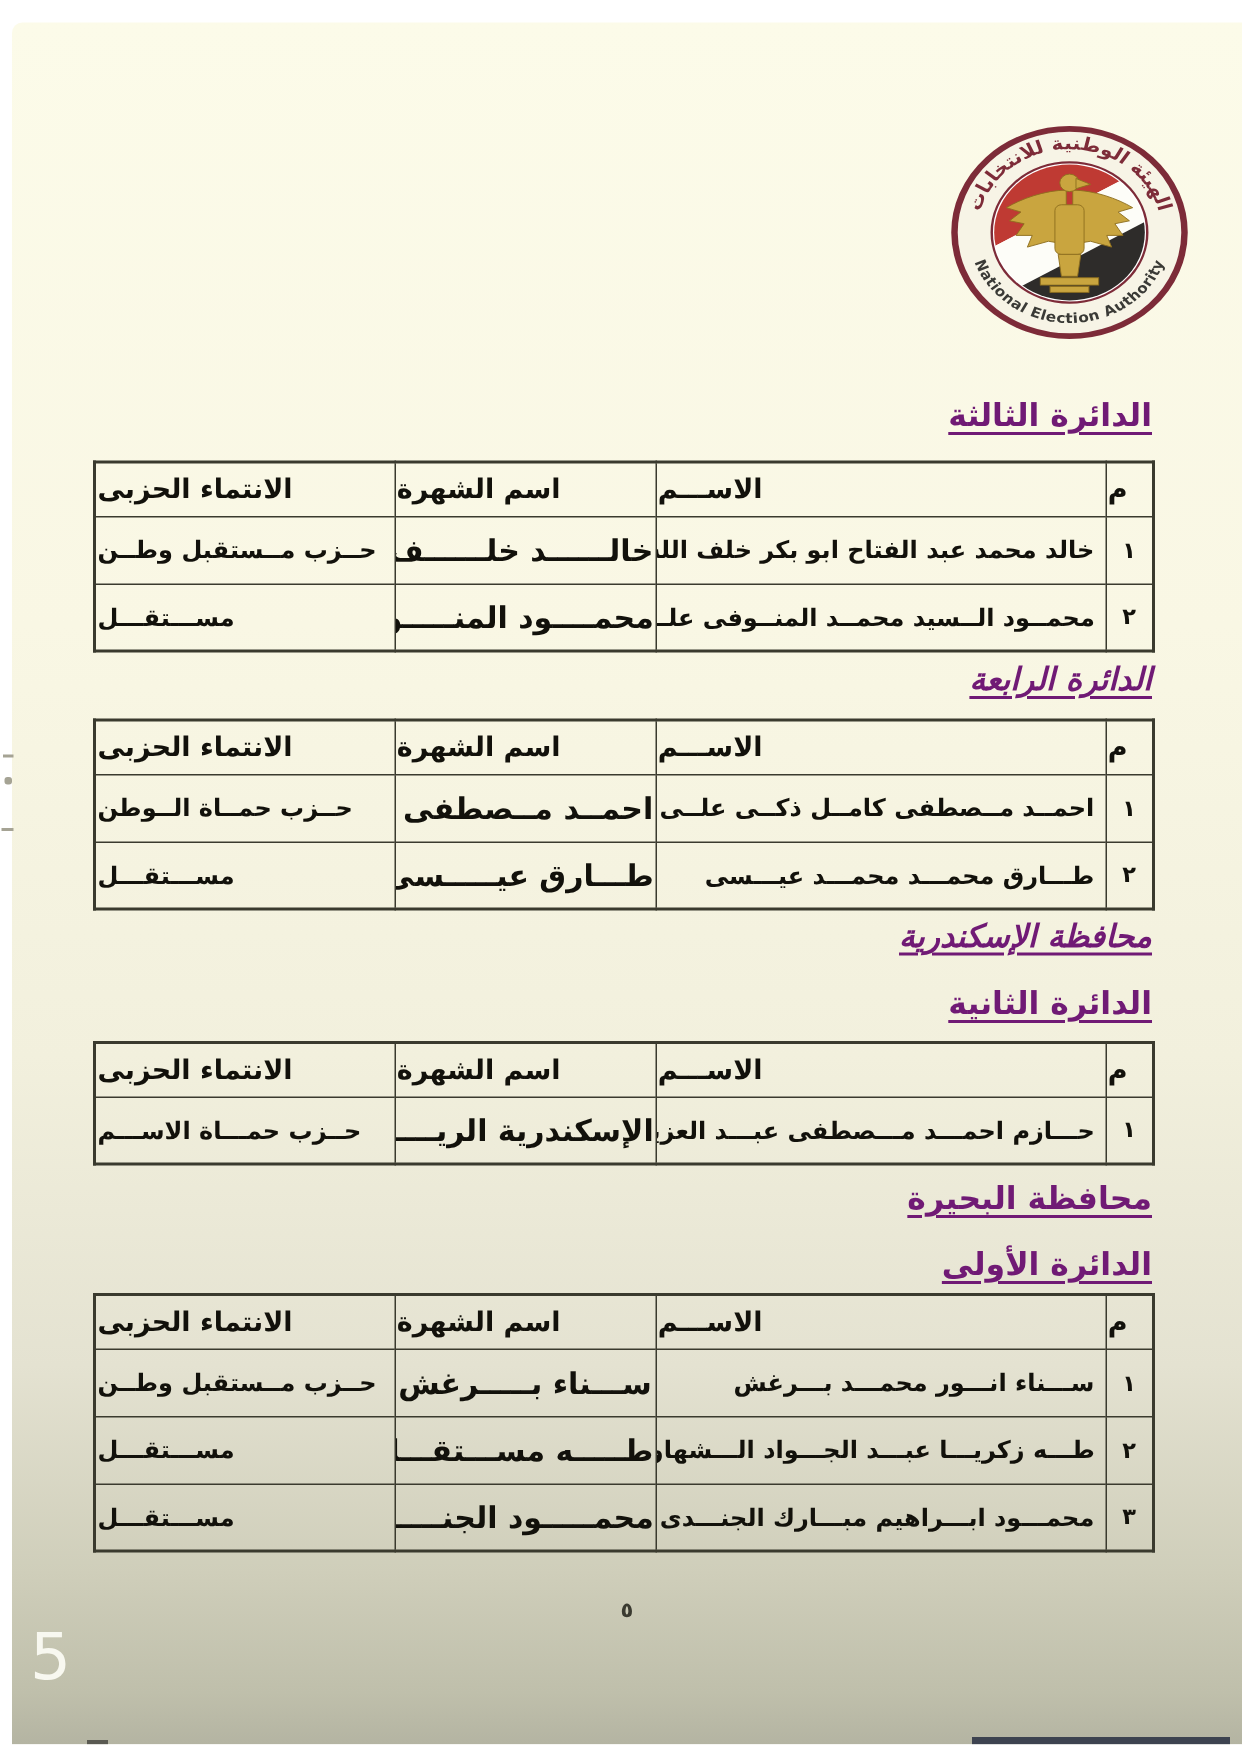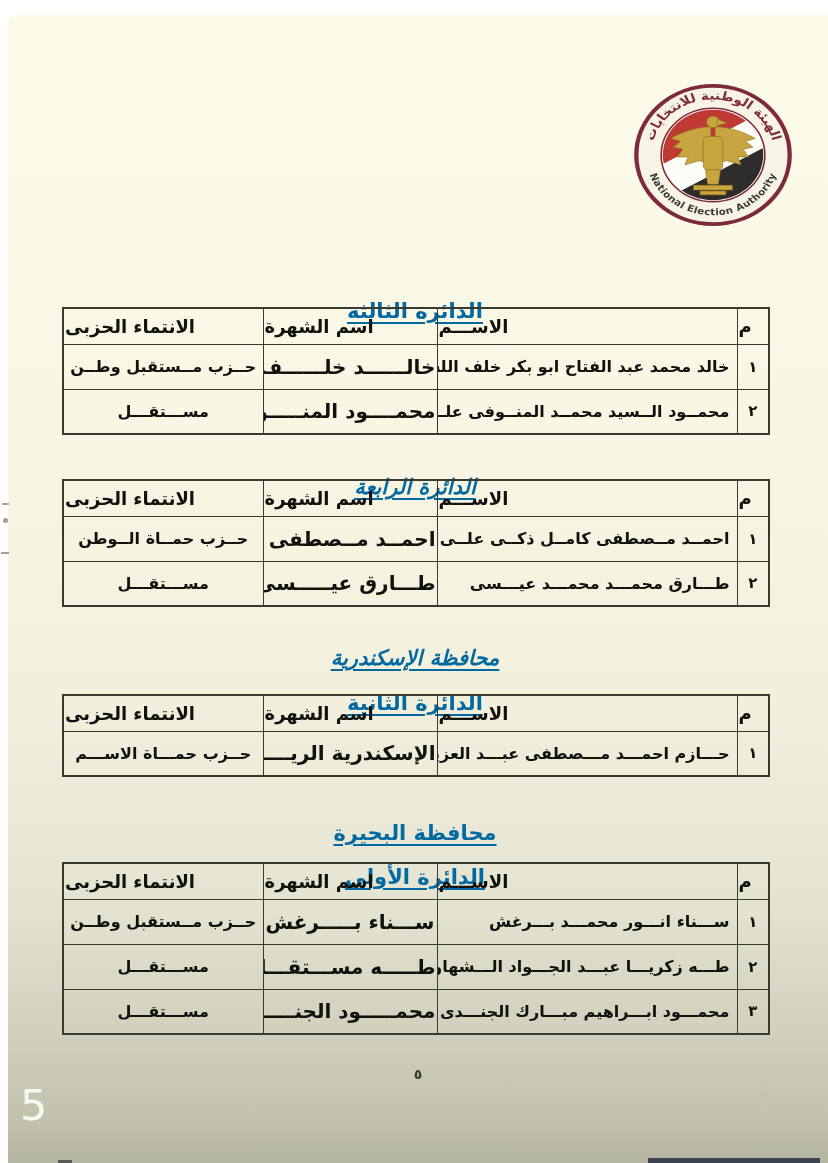--- a/index.html
+++ b/index.html
@@ -6,36 +6,36 @@
   #stage{position:relative;width:828px;height:1163px;overflow:hidden;background:#ffffff;
          font-family:"DejaVu Sans","Liberation Sans",sans-serif;}
   
   #paper{position:absolute;left:8px;top:15px;right:0;bottom:0;border-top-left-radius:7px;
          background:linear-gradient(180deg,#fcfbe9 0%,#f9f7e4 35%,#f2f0dd 60%,#e4e2d1 78%,
                      #cfceba 90%,#bfbfab 97%,#b4b4a2 100%);}
   
   #logo{position:absolute;left:632px;top:82px;width:162px;height:146px;}
   #logo svg{width:100%;height:100%;}
   
-  .heading{position:absolute;left:62px;width:706px;text-align:center;direction:rtl;
-           font-weight:bold;font-size:21px;color:#0369a1;
-           text-decoration:underline;text-decoration-thickness:2px;text-underline-offset:4px;margin-top:34px;}
+  .heading{position:absolute;left:62px;width:706px;text-align:right;direction:rtl;
+           font-weight:bold;font-size:21px;color:#701a75;
+           text-decoration:underline;text-decoration-thickness:2px;text-underline-offset:4px;}
   
   table.ctable{position:absolute;left:62px;width:706px;border-collapse:collapse;direction:rtl;
                table-layout:fixed;background:transparent;}
   table.ctable th,table.ctable td{border:1px solid #3a3a2e;color:#12110b;font-weight:bold;
                vertical-align:middle;overflow:hidden;white-space:nowrap;}
   table.ctable{border:2px solid #3a3a2e;}
   table.ctable thead tr{height:36px;}
   table.ctable tbody tr{height:45px;}
   table.ctable th{font-size:18px;text-align:left;}
   td.idx{text-align:center;font-size:15px;}
   td.nm{text-align:right;padding-right:7px;font-size:16px;}
   td.kn{text-align:center;font-size:20px;}
-  td.pt{text-align:center;font-size:16px;}
+  td.pt{text-align:left;font-size:16px;}
   col.c-idx{width:32px;} col.c-name{width:300px;} col.c-known{width:174px;} col.c-party{width:200px;}
   
   #footer-number{position:absolute;left:8px;right:0;top:1066px;text-align:center;
                  font-size:14px;font-weight:bold;color:#3a3a30;}
   #corner-number{position:absolute;left:20px;top:1080px;font-size:43px;font-weight:400;
                  color:#f8f8f0;letter-spacing:1px;}
   
   .mark{position:absolute;background:#a5a394;}
   #edge-dark-right{position:absolute;right:8px;bottom:0;width:172px;height:5px;background:#3d4350;}
   #edge-dark-left{position:absolute;left:58px;bottom:0;width:14px;height:3px;background:#5a5a52;}

